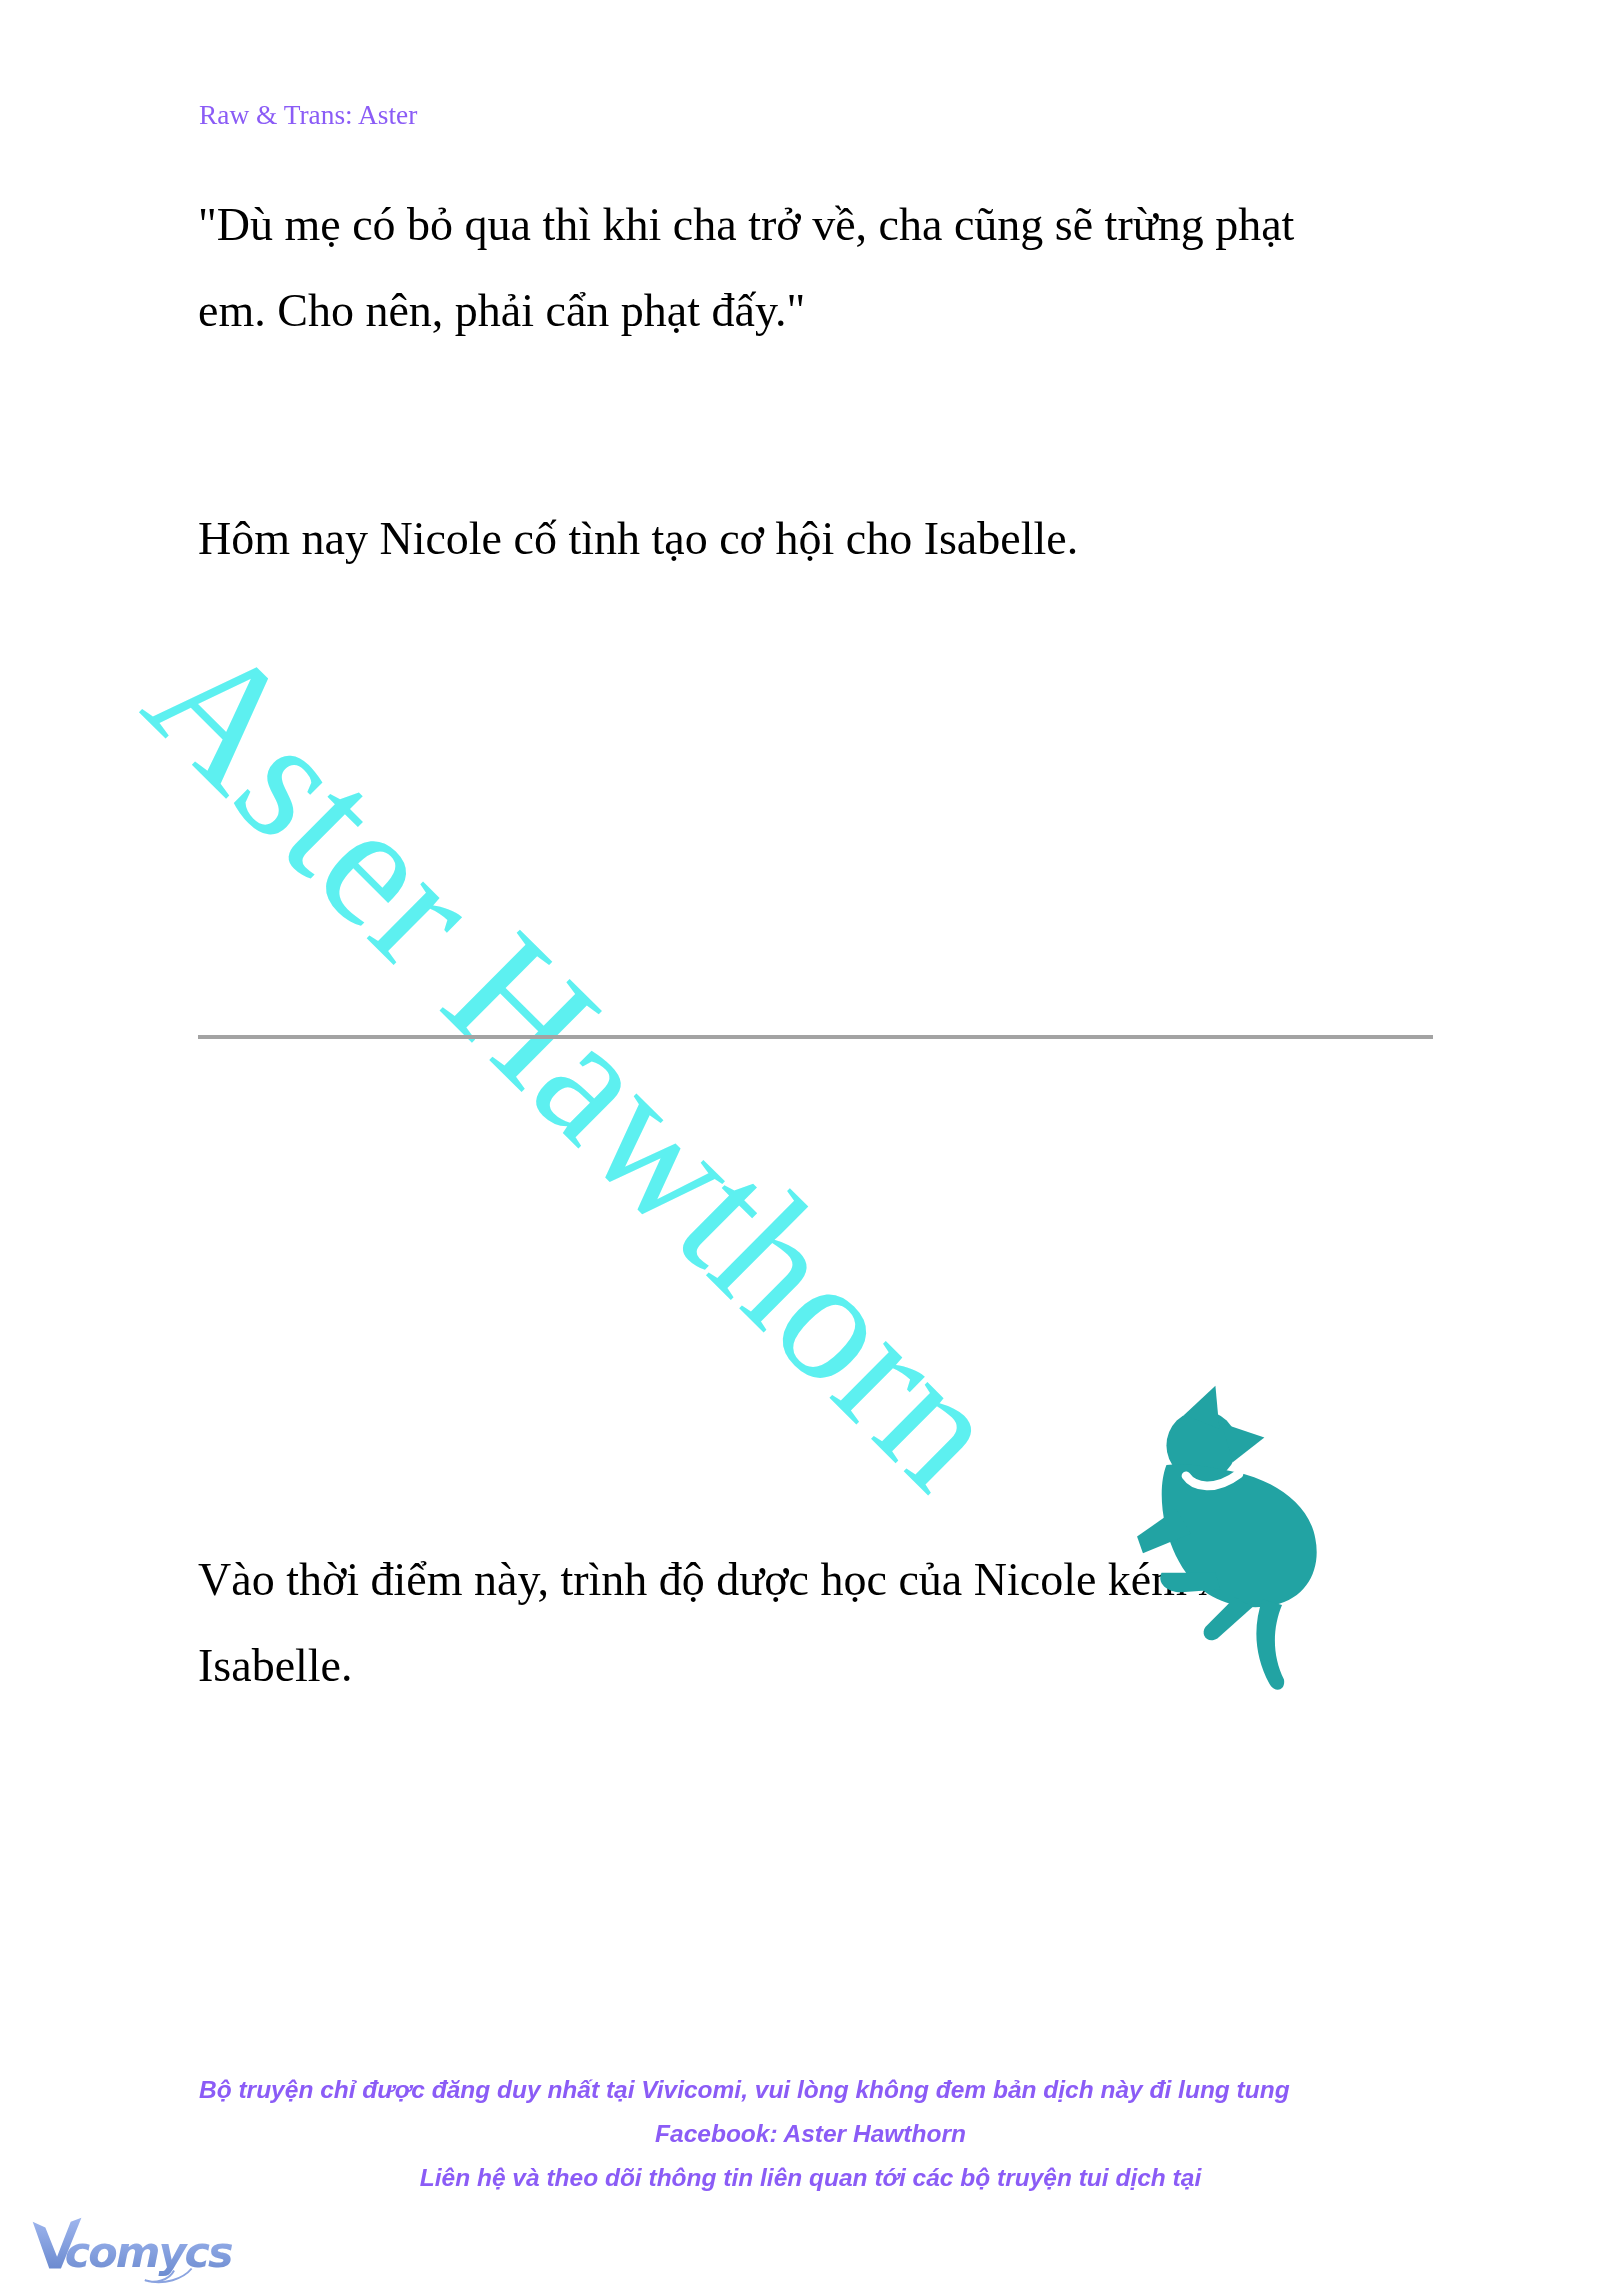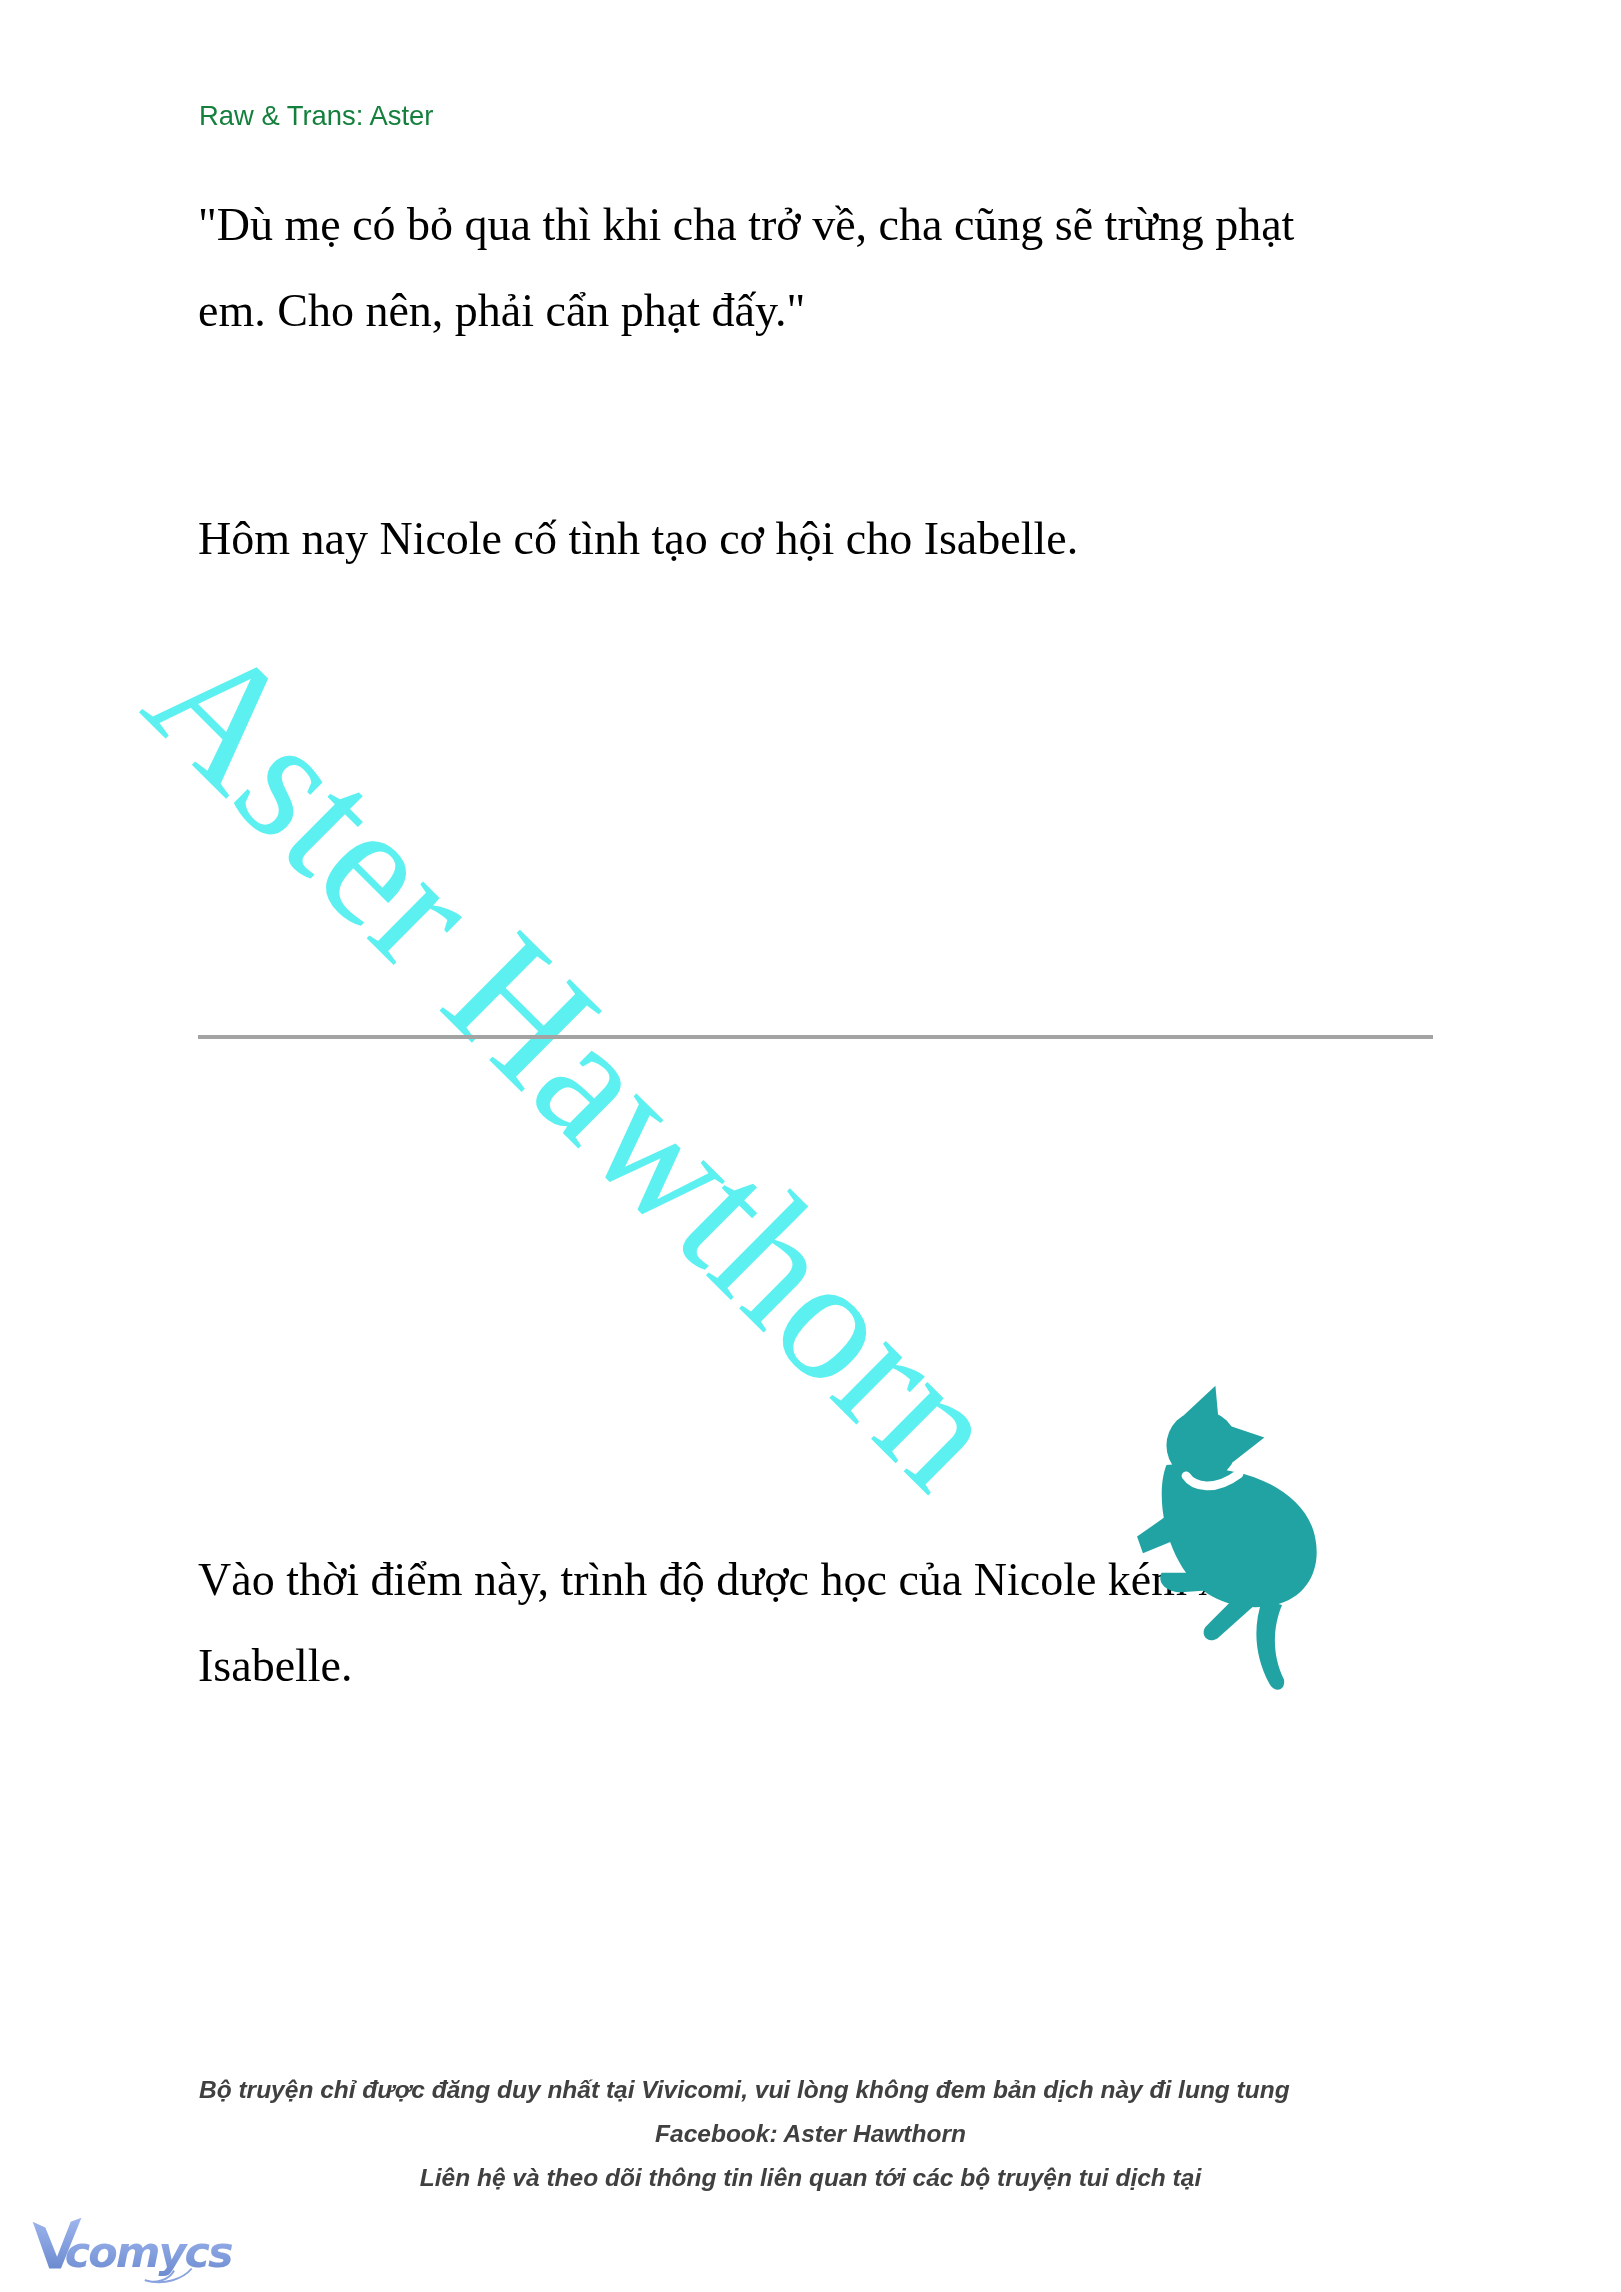--- a/index.html
+++ b/index.html
@@ -1,22 +1,22 @@
 <!DOCTYPE html>
 <html><head>
 <meta charset="utf-8">
 <style>
   html, body { margin: 0; padding: 0; background: #ffffff; }
   body { width: 1621px; height: 2293px; position: relative; overflow: hidden; }
   .page { position: absolute; left: 0; top: 0; width: 1621px; height: 2293px; background: #ffffff; }
 
   .header {
     position: absolute; left: 199px; top: 98px;
-    font-family: Liberation Sans, sans-serif;
-    font-size: 27.4px; color: #15803d; line-height: 35px; white-space: nowrap;
+    font-family: Liberation Serif, serif;
+    font-size: 27.4px; color: #8b5cf6; line-height: 35px; white-space: nowrap;
   }
 
   .para { position: absolute; left: 198px; }
   .line {
     display: block;
     font-family: "Liberation Serif", "DejaVu Serif", serif;
     font-size: 46px; color: #000000; line-height: 86px; white-space: nowrap;
     height: 86px;
   }
 
@@ -33,21 +33,21 @@
     pointer-events: none; z-index: 1; opacity: 0.95;
   }
 
   .text-layer { position: absolute; left: 0; top: 0; width: 100%; height: 100%; z-index: 2; }
 
   .cat { position: absolute; left: 1137px; top: 1372px; width: 196px; height: 333px; z-index: 3; }
 
   .footer {
     position: absolute; left: 0; top: 2068px; width: 1621px;
     font-family: "Liberation Sans", "DejaVu Sans", sans-serif;
-    font-weight: bold; font-style: italic; font-size: 24.5px; color: #404040;
+    font-weight: bold; font-style: italic; font-size: 24.5px; color: #8b5cf6;
     text-align: center; z-index: 2;
   }
   .footer-line { display: block; line-height: 44px; height: 44px; white-space: nowrap; }
   .footer-line.first { text-align: left; padding-left: 199px; }
 
   .logo { position: absolute; left: 27.4px; top: 2210px; width: 221px; height: 78px; z-index: 2; }
 </style>
 </head>
 <body>
 

